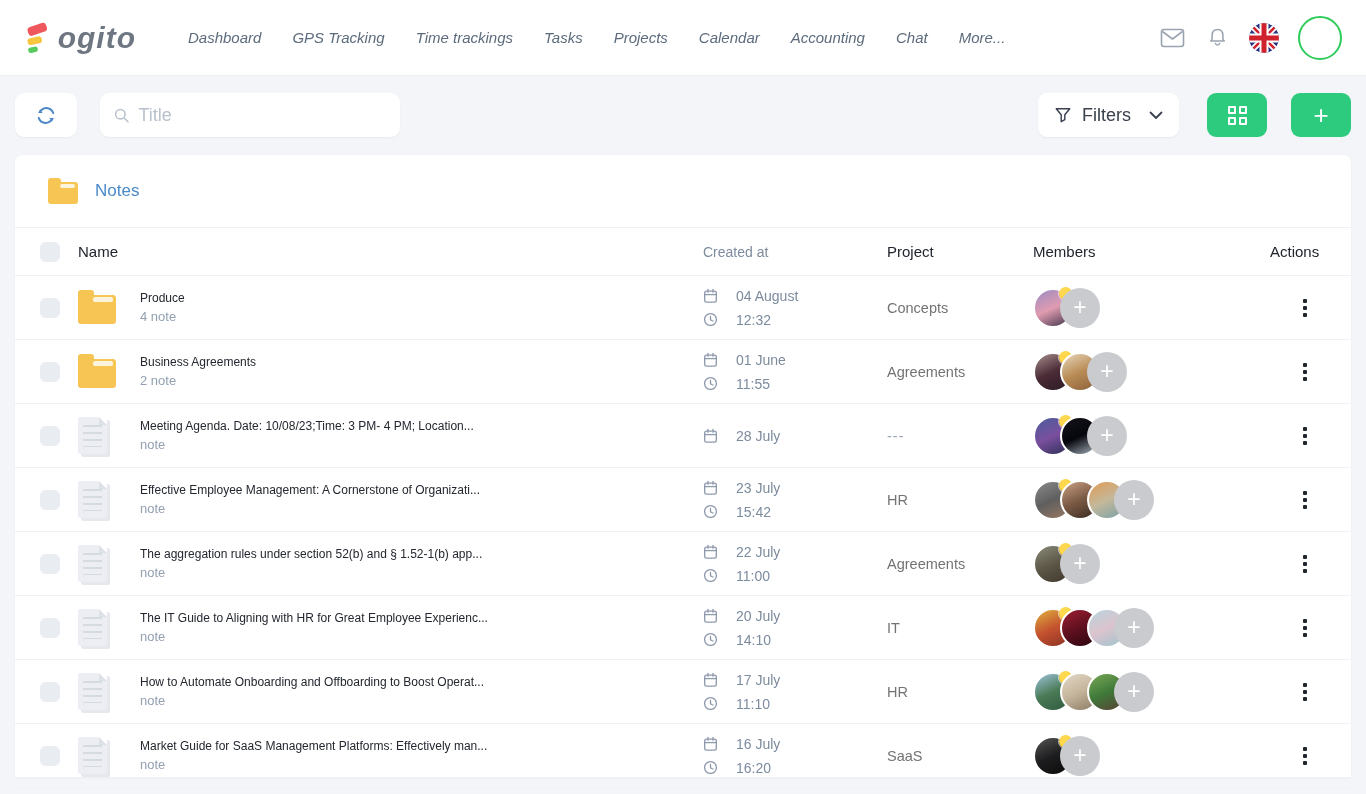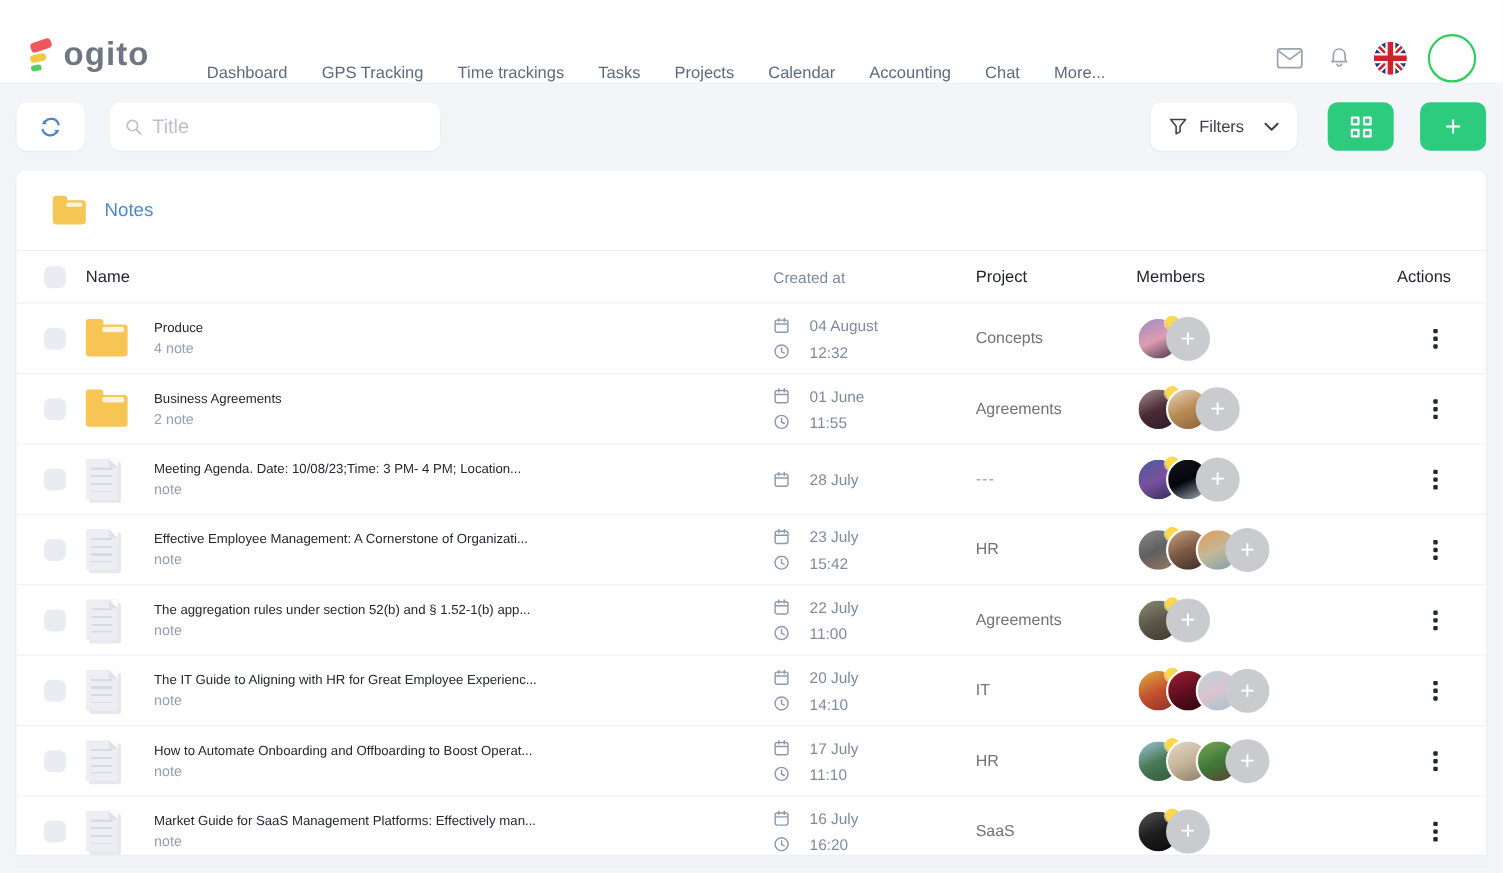--- a/index.html
+++ b/index.html
@@ -1,40 +1,40 @@
 <!DOCTYPE html>
 <html><head>
 <meta charset="utf-8">
 <style>
   * { margin:0; padding:0; box-sizing:border-box; }
   html,body { width:1366px; height:794px; overflow:hidden; }
   body { font-family:"Liberation Sans","DejaVu Sans",sans-serif; background:#f3f5f9; color:#262b33; }
 
   
-  .topbar { height:75px; background:#fff; display:flex; align-items:flex-end; padding:0 24px; box-shadow:0 1px 0 #edf0f4; }
+  .topbar { height:75px; background:#fff; display:flex; align-items:center; padding:0 24px; box-shadow:0 1px 0 #edf0f4;font-style:italic; }
   .logo { display:flex; align-items:center; gap:6px; width:112px; }
   .logo-text { font-size:30px; font-weight:700; color:#6e7681; letter-spacing:1px; line-height:1; }
   .nav { display:flex; align-items:center; gap:31px; margin-left:52px; }
   .nav-item { font-size:15px; font-weight:500; color:#5c6b7c; cursor:pointer; white-space:nowrap; }
   .top-right { margin-left:auto; display:flex; align-items:center; gap:19px; }
   .icon-btn { width:26px; height:26px; display:flex; align-items:center; justify-content:center; cursor:pointer; }
   .flag { width:30px; height:30px; border-radius:50%; overflow:hidden; cursor:pointer; }
   .user-avatar { width:44px; height:44px; border-radius:50%; border:2px solid #2ecc5b; padding:2px; background:#fff; cursor:pointer; }
   .user-avatar .pic { width:100%; height:100%; border-radius:50%; background:radial-gradient(circle at 50% 55%, #3a6bc4 0 38%, #3d6b44 60%, #27472e 100%); }
 
   
   .toolbar { display:flex; align-items:center; margin:18px 15px 0 15px; height:44px; }
   .tool-card { background:#fff; border-radius:9px; box-shadow:0 1px 2px rgba(20,30,50,.05); }
   .refresh-btn { width:62px; height:44px; display:flex; align-items:center; justify-content:center; cursor:pointer; }
   .search-box { width:300px; height:44px; margin-left:23px; display:flex; align-items:center; padding:0 14px; gap:9px; }
   .search-box input { border:none; outline:none; font-size:18px; color:#3a414d; width:100%; font-family:inherit; background:transparent; }
   .search-box input::placeholder { color:#b9c1cc; }
   .spacer { flex:1; }
   .filters-btn { height:44px; display:flex; align-items:center; padding:0 16px; gap:10px; cursor:pointer; }
-  .filters-label { font-size:15px; color:#3a414d; }
+  .filters-label { font-size:18px; color:#3a414d; }
   .green-btn { width:60px; height:44px; border:none; border-radius:9px; display:flex; align-items:center; justify-content:center; cursor:pointer; }
   .grid-btn { margin-left:28px; }
   .add-btn { margin-left:24px; font-size:26px; color:#fff; font-weight:400; line-height:1; }
   .grid-glyph { display:grid; grid-template-columns:8px 8px; grid-template-rows:8px 8px; gap:3px; }
   .grid-glyph i { border:2px solid #fff; border-radius:1px; }
 
   
   .card { background:#fff; margin:18px 15px 0 15px; border-radius:8px 8px 0 0; height:622px; box-shadow:0 1px 3px rgba(20,30,50,.04); }
 
   .breadcrumb-row { height:73px; display:flex; align-items:center; padding-left:33px; gap:17px; border-bottom:1px solid #edf0f4; }

